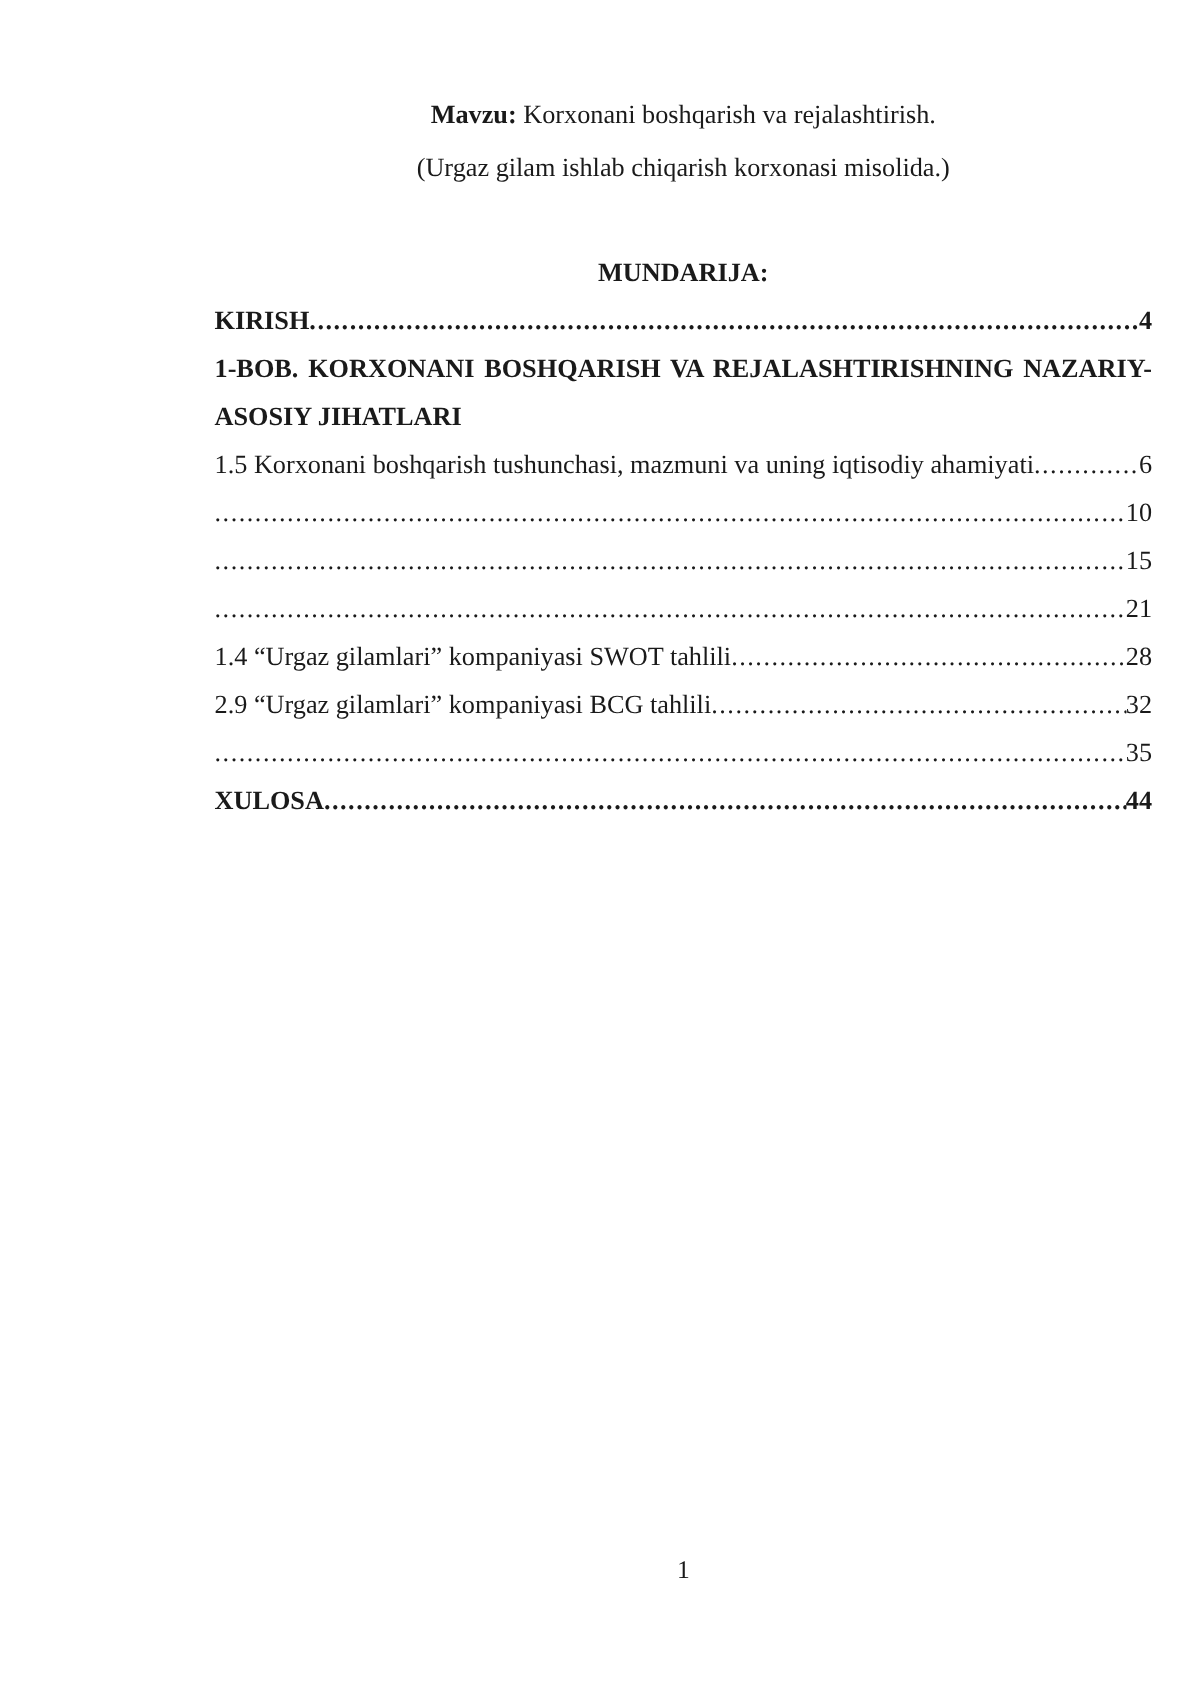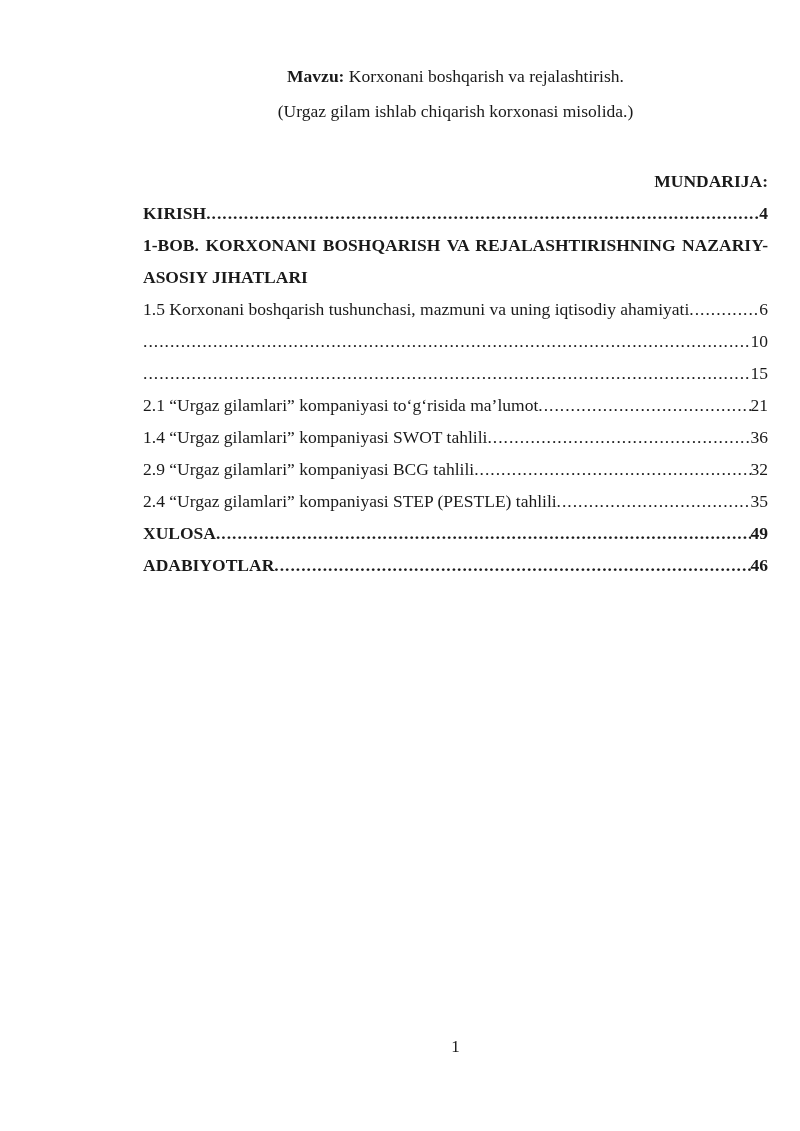--- a/index.html
+++ b/index.html
@@ -21,21 +21,21 @@
     background: #ffffff;
     margin-left: 28px;
   }
   .title-block {
     text-align: center;
     font-size: 17.5px;
     line-height: 35px;
   }
   .title-block .bold { font-weight: bold; }
   .mundarija {
-    text-align: right;
+    text-align: center;
     font-weight: bold;
     font-size: 17.5px;
     line-height: 32px;
     margin-top: 36px;
   }
   .toc {
     font-size: 17.5px;
     line-height: 32px;
   }
   .toc-row {
@@ -104,52 +104,45 @@
       <span class="pagenum">10</span>
     </div>
 
     <div class="toc-row">
       <span class="leader"></span>
       <span class="pagenum">15</span>
     </div>
 
 
     <div class="toc-row">
-      <span class="label">2.1 “Urgaz gilamlari” kompaniyasi to‘g‘risida ma’lumot</span>
       <span class="leader"></span>
       <span class="pagenum">21</span>
     </div>
 
     <div class="toc-row">
       <span class="label">1.4 “Urgaz gilamlari” kompaniyasi SWOT tahlili</span>
       <span class="leader"></span>
-      <span class="pagenum">36</span>
+      <span class="pagenum">28</span>
     </div>
 
     <div class="toc-row">
       <span class="label">2.9 “Urgaz gilamlari” kompaniyasi BCG tahlili</span>
       <span class="leader"></span>
       <span class="pagenum">32</span>
     </div>
 
     <div class="toc-row">
-      <span class="label">2.4 “Urgaz gilamlari” kompaniyasi STEP (PESTLE) tahlili</span>
       <span class="leader"></span>
       <span class="pagenum">35</span>
     </div>
 
     <div class="toc-row bold">
       <span class="label">XULOSA</span>
       <span class="leader"></span>
-      <span class="pagenum">49</span>
+      <span class="pagenum">44</span>
     </div>
 
-    <div class="toc-row bold">
-      <span class="label">ADABIYOTLAR</span>
-      <span class="leader"></span>
-      <span class="pagenum">46</span>
-    </div>
 
   </div>
 
   <div class="footer-pagenum">1</div>
 
 </div>
 
 </body></html>

